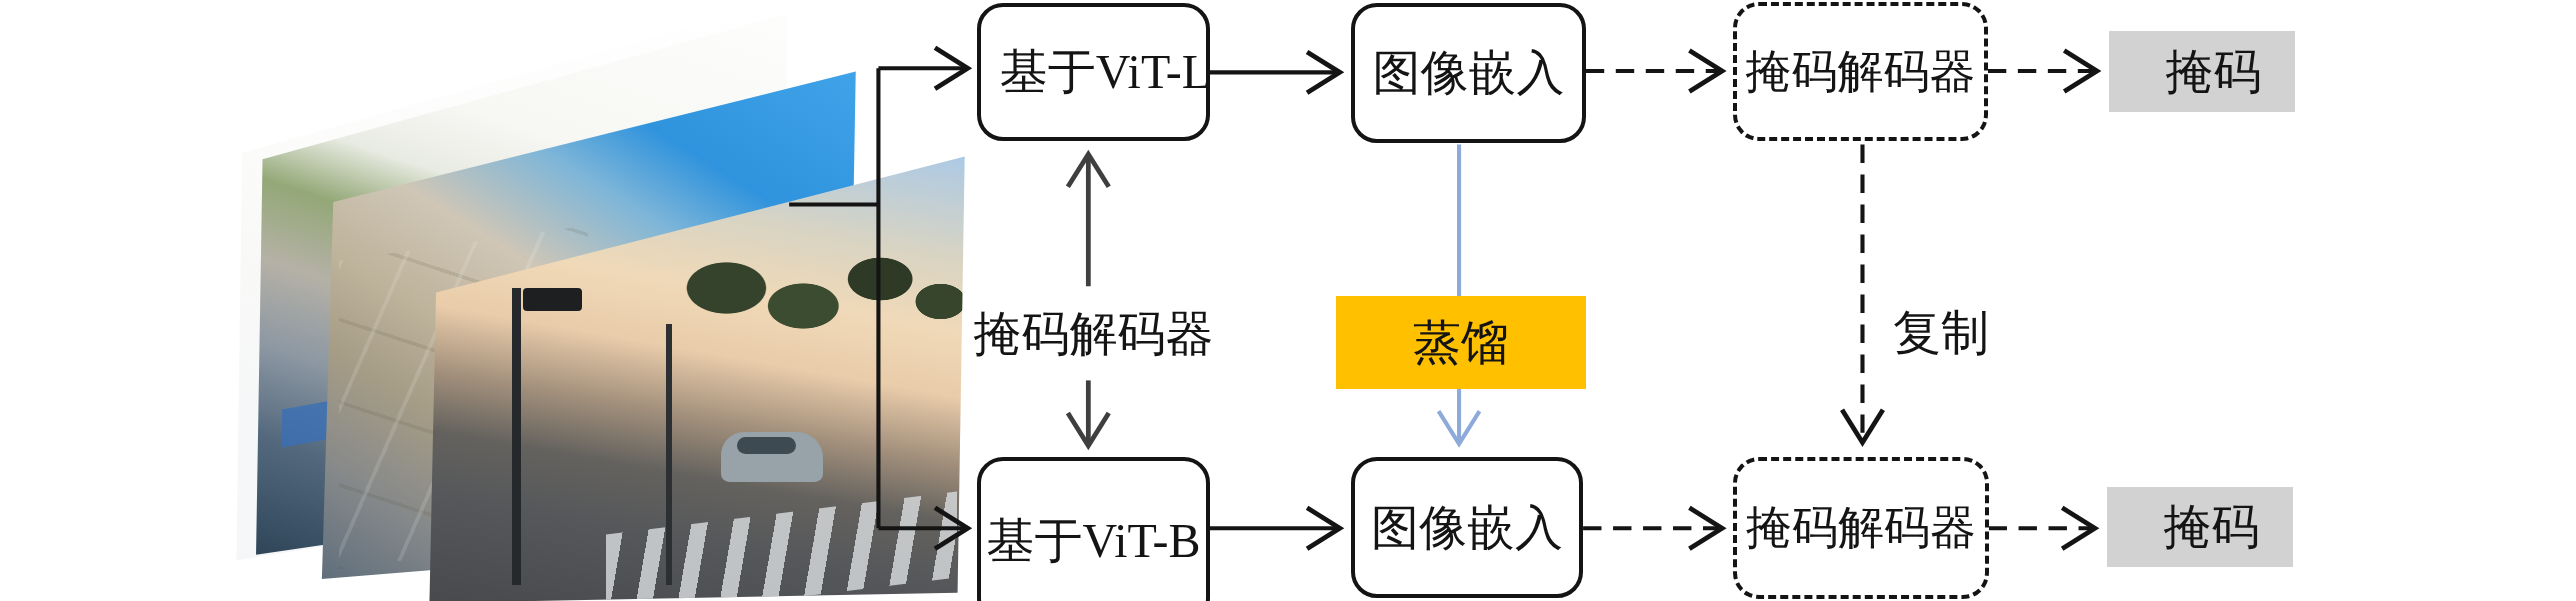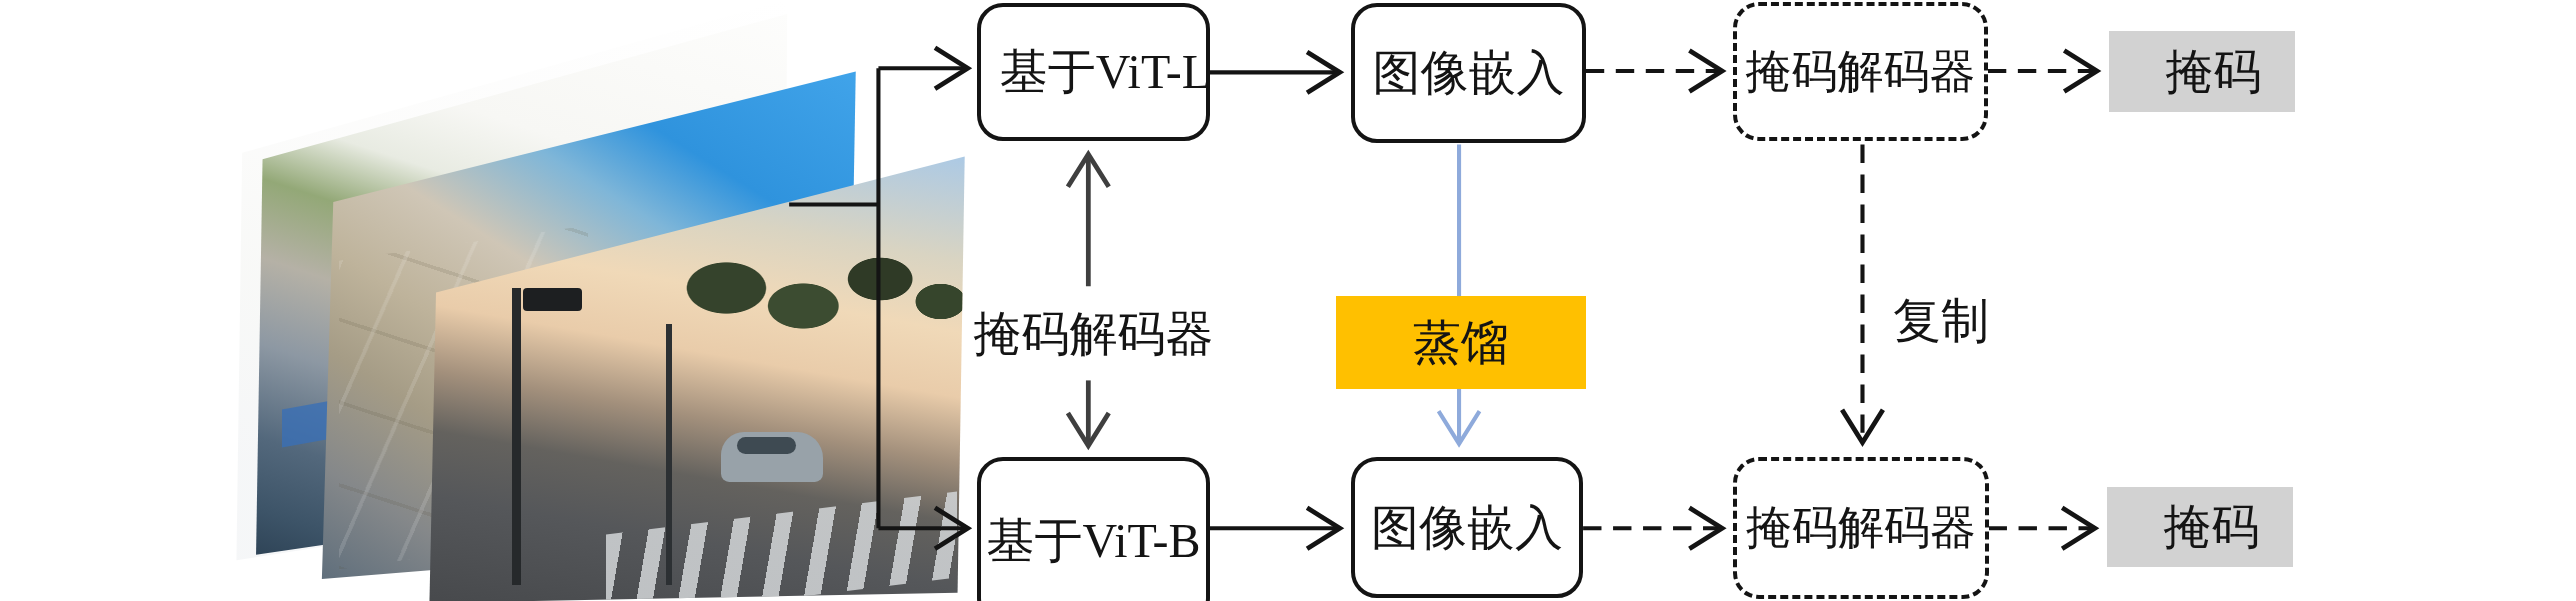--- a/index.html
+++ b/index.html
@@ -54,21 +54,21 @@
   #decoder-top  {left:1733px;top:2px;  width:255px;height:139px;font-size:46px;}
   #mask-top     {left:2109px;top:31px; width:186px;height:81px;}
   #vit-b        {left:977px;top:457px;width:233px;height:167px;}
   #embed-bottom {left:1351px;top:457px;width:232px;height:141px;}
   #decoder-bottom{left:1733px;top:457px;width:256px;height:142px;font-size:46px;}
   #mask-bottom  {left:2107px;top:487px;width:186px;height:80px;}
   #distill-box  {left:1336px;top:255px;width:250px;height:93px;font-size:48px;margin-top:41px;}
 
   .edge-label{position:absolute;z-index:4;font-size:48px;text-align:center;white-space:nowrap;}
   #encoder-label{left:957px;top:301px;width:273px;height:65px;line-height:65px;}
-  #copy-label   {left:1873px;top:288px;width:136px;height:65px;line-height:65px;}
+  #copy-label   {left:1873px;top:300px;width:136px;height:65px;line-height:65px;}
 </style>
 </head>
 <body>
 
 <div>
   <div class="photo" id="photo-ghost"></div>
   <div class="photo" id="photo-back">
     <div class="sign-blue"></div>
   </div>
   <div class="photo" id="photo-mid">

